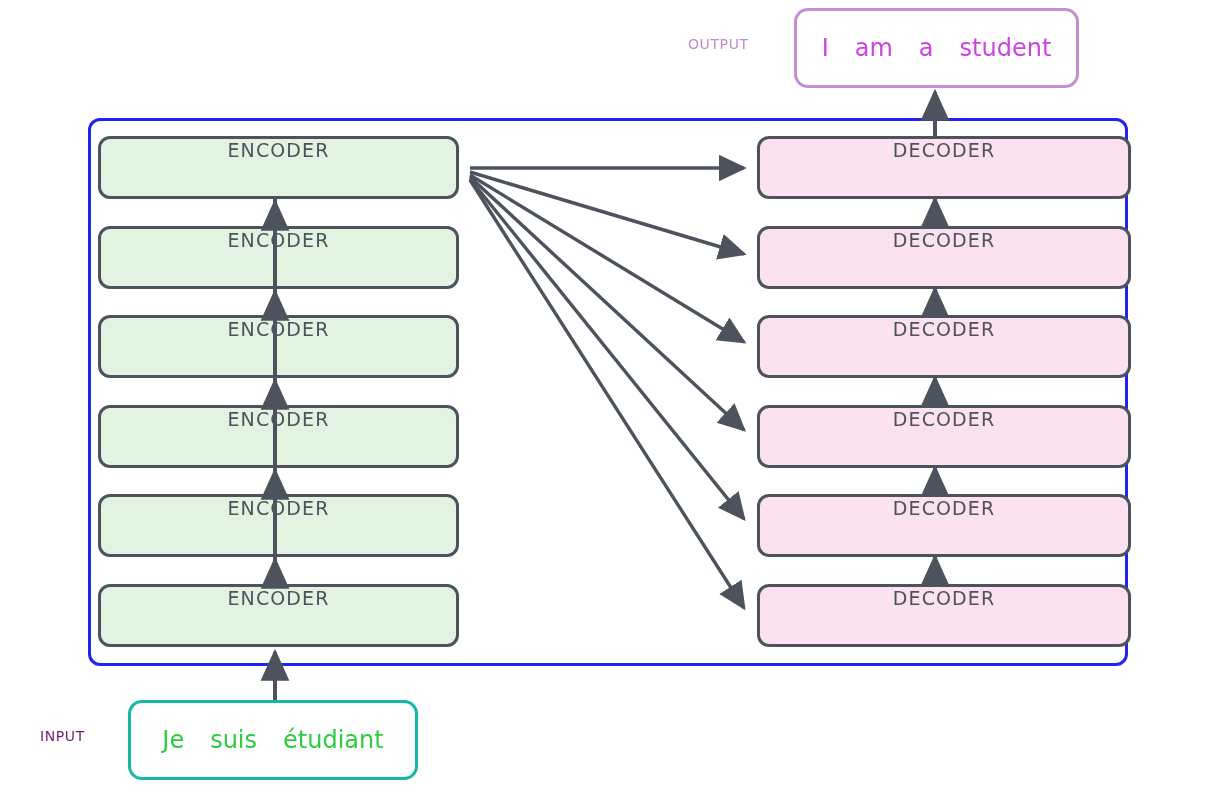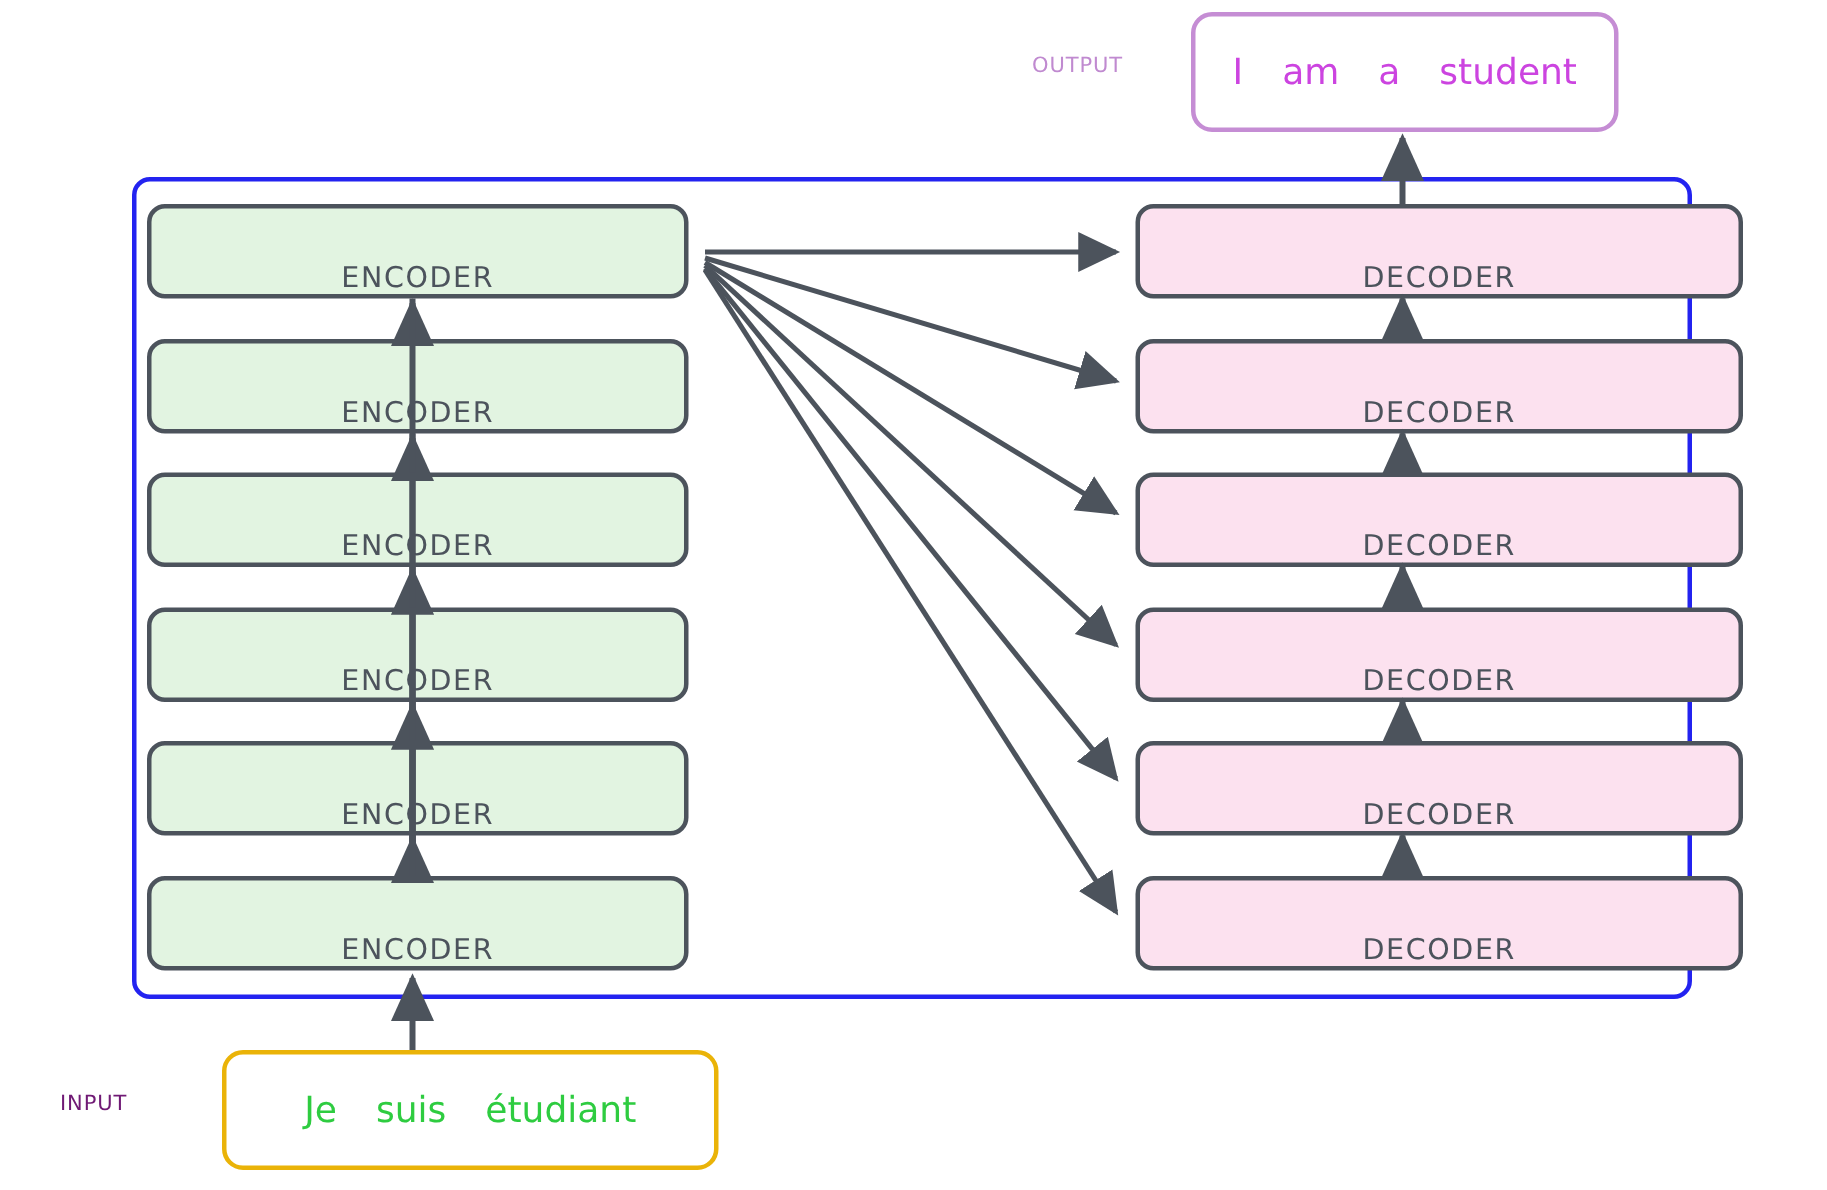--- a/index.html
+++ b/index.html
@@ -41,35 +41,35 @@
     background: transparent;
   }
 
   
   .block {
     position: absolute;
     box-sizing: border-box;
     border: 3px solid #4c535c;
     border-radius: 12px;
     display: flex;
-    align-items: flex-end;
+    align-items: flex-start;
     justify-content: center;
     letter-spacing: 1.1px;
     font-size: 19px;
     color: #4c535c;
   }
   .block.encoder {
     background: #e2f4e1;
     left: 98px;
     width: 361px;
   }
   .block.decoder {
     background: #fce1ef;
     left: 757px;
-    width: 405px;
+    width: 374px;
   }
   .block-label {
     pointer-events: none;
   }
 
   
   .io-box {
     position: absolute;
     box-sizing: border-box;
     border-radius: 14px;
@@ -81,25 +81,25 @@
     font-size: 24px;
   }
   .io-box.output {
     left: 794px;
     top: 8px;
     width: 285px;
     height: 80px;
     border: 3px solid #c58dd4;
   }
   .io-box.input {
-    left: 148px;
+    left: 128px;
     top: 700px;
-    width: 331px;
+    width: 290px;
     height: 80px;
-    border: 3px solid #eab308;
+    border: 3px solid #14b8a6;
   }
   .word-out { color: #cc44e0; }
   .word-in  { color: #2ecc40; }
 
   .io-label {
     position: absolute;
     font-size: 14px;
     letter-spacing: 0.6px;
   }
   .io-label.output-label {

